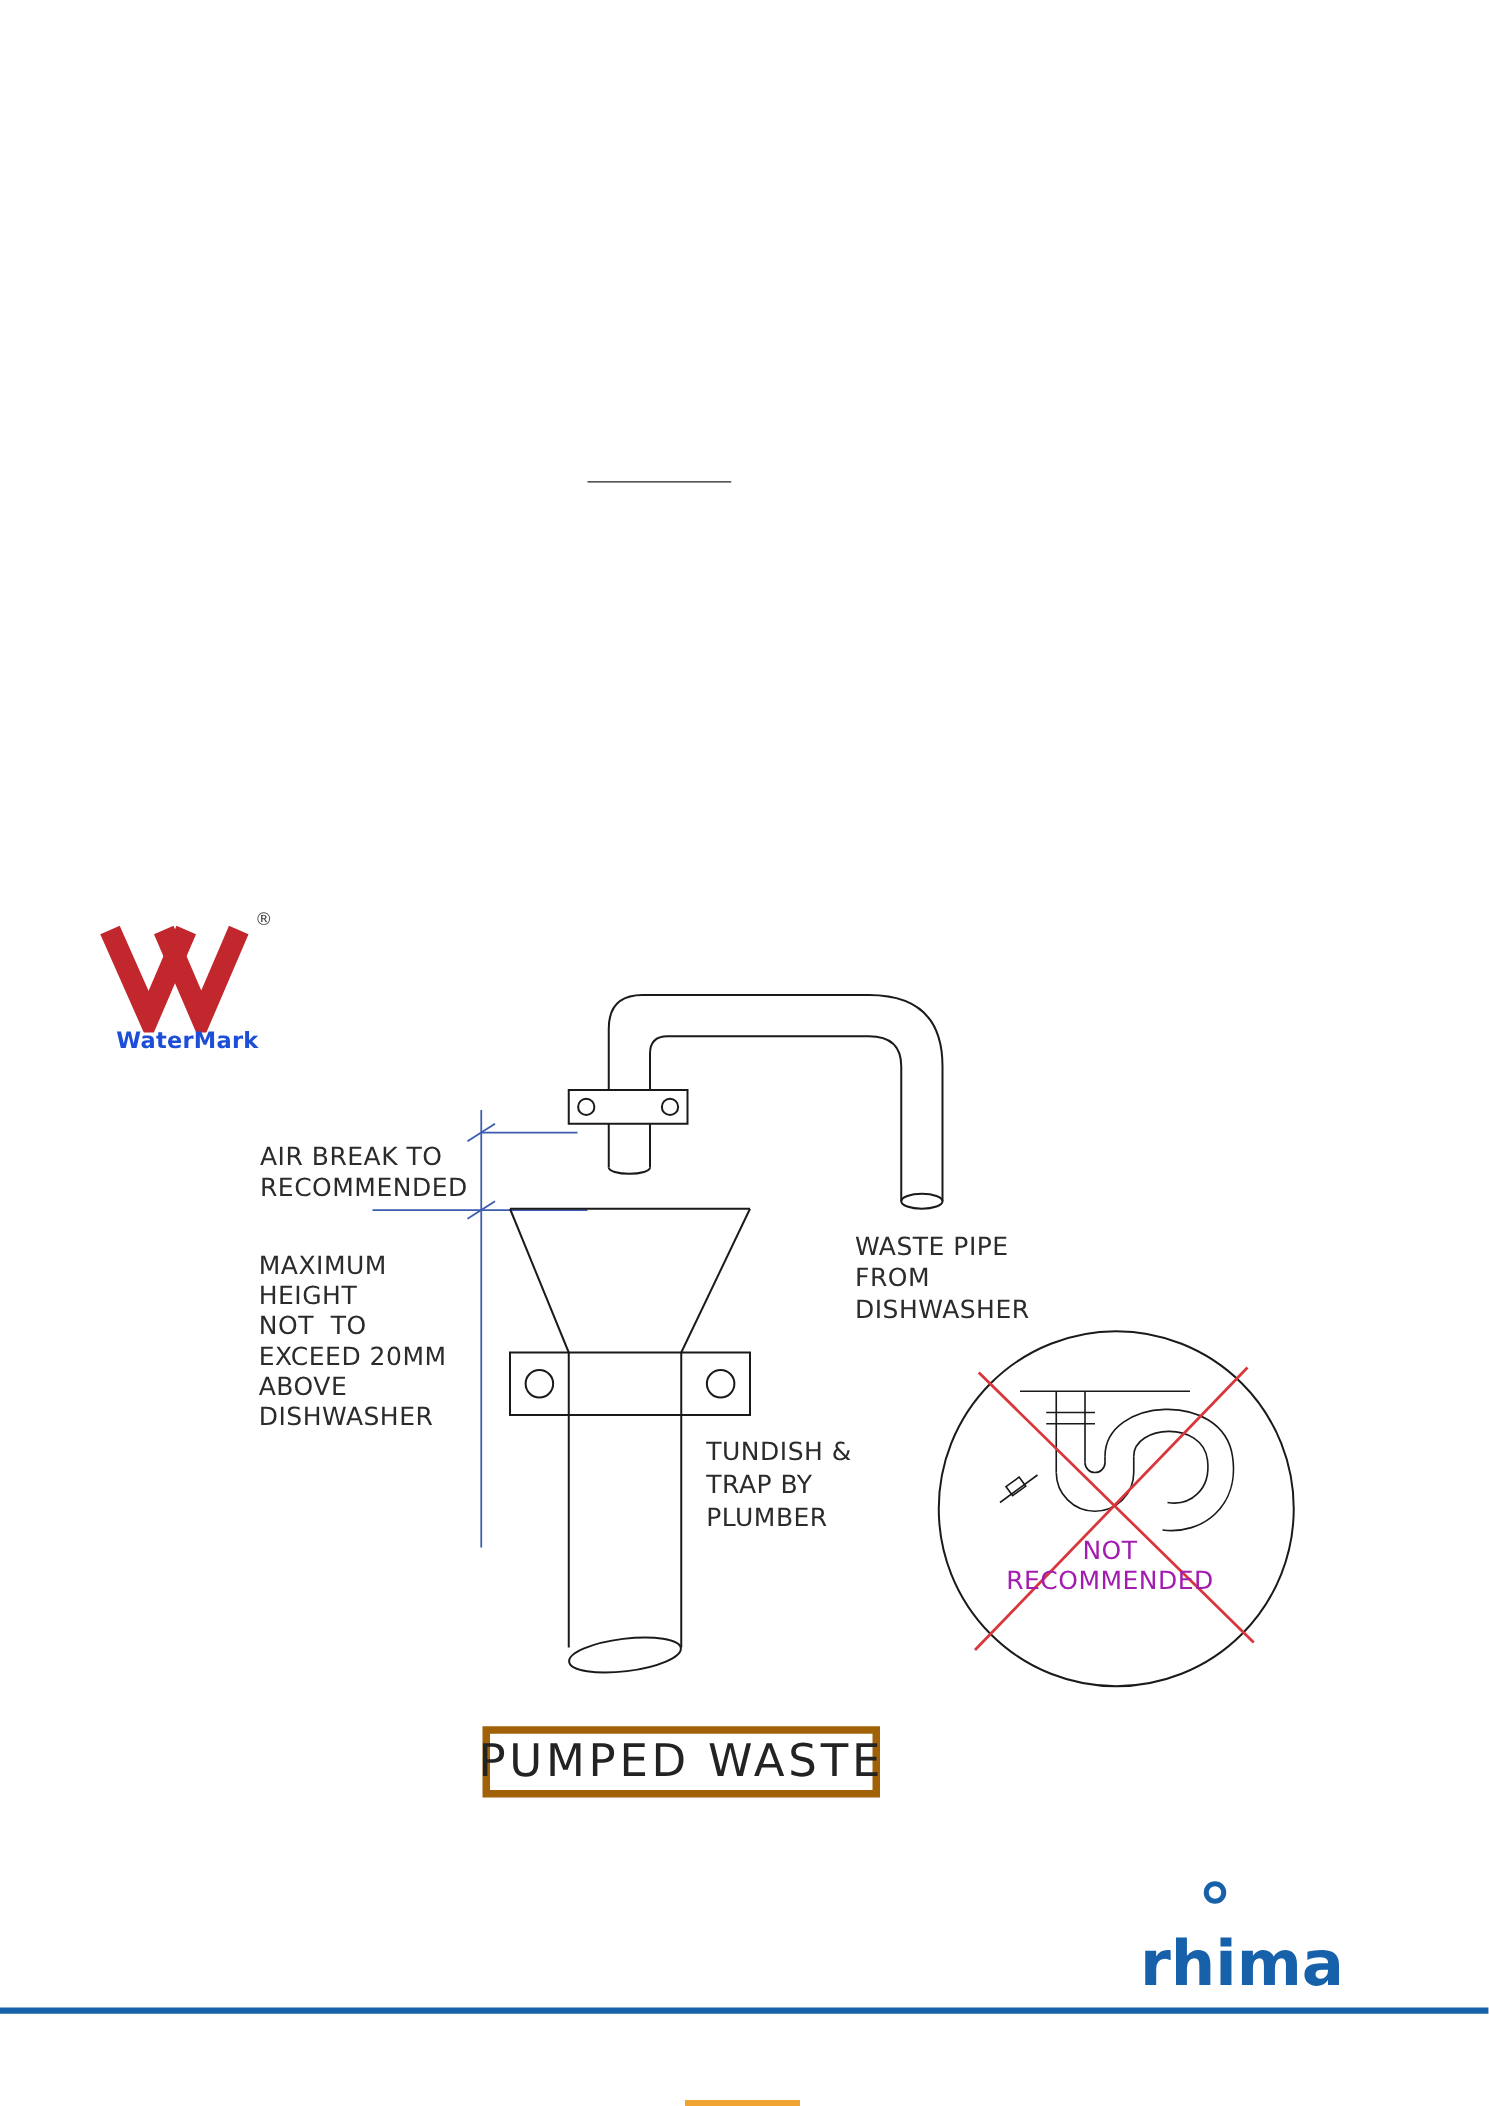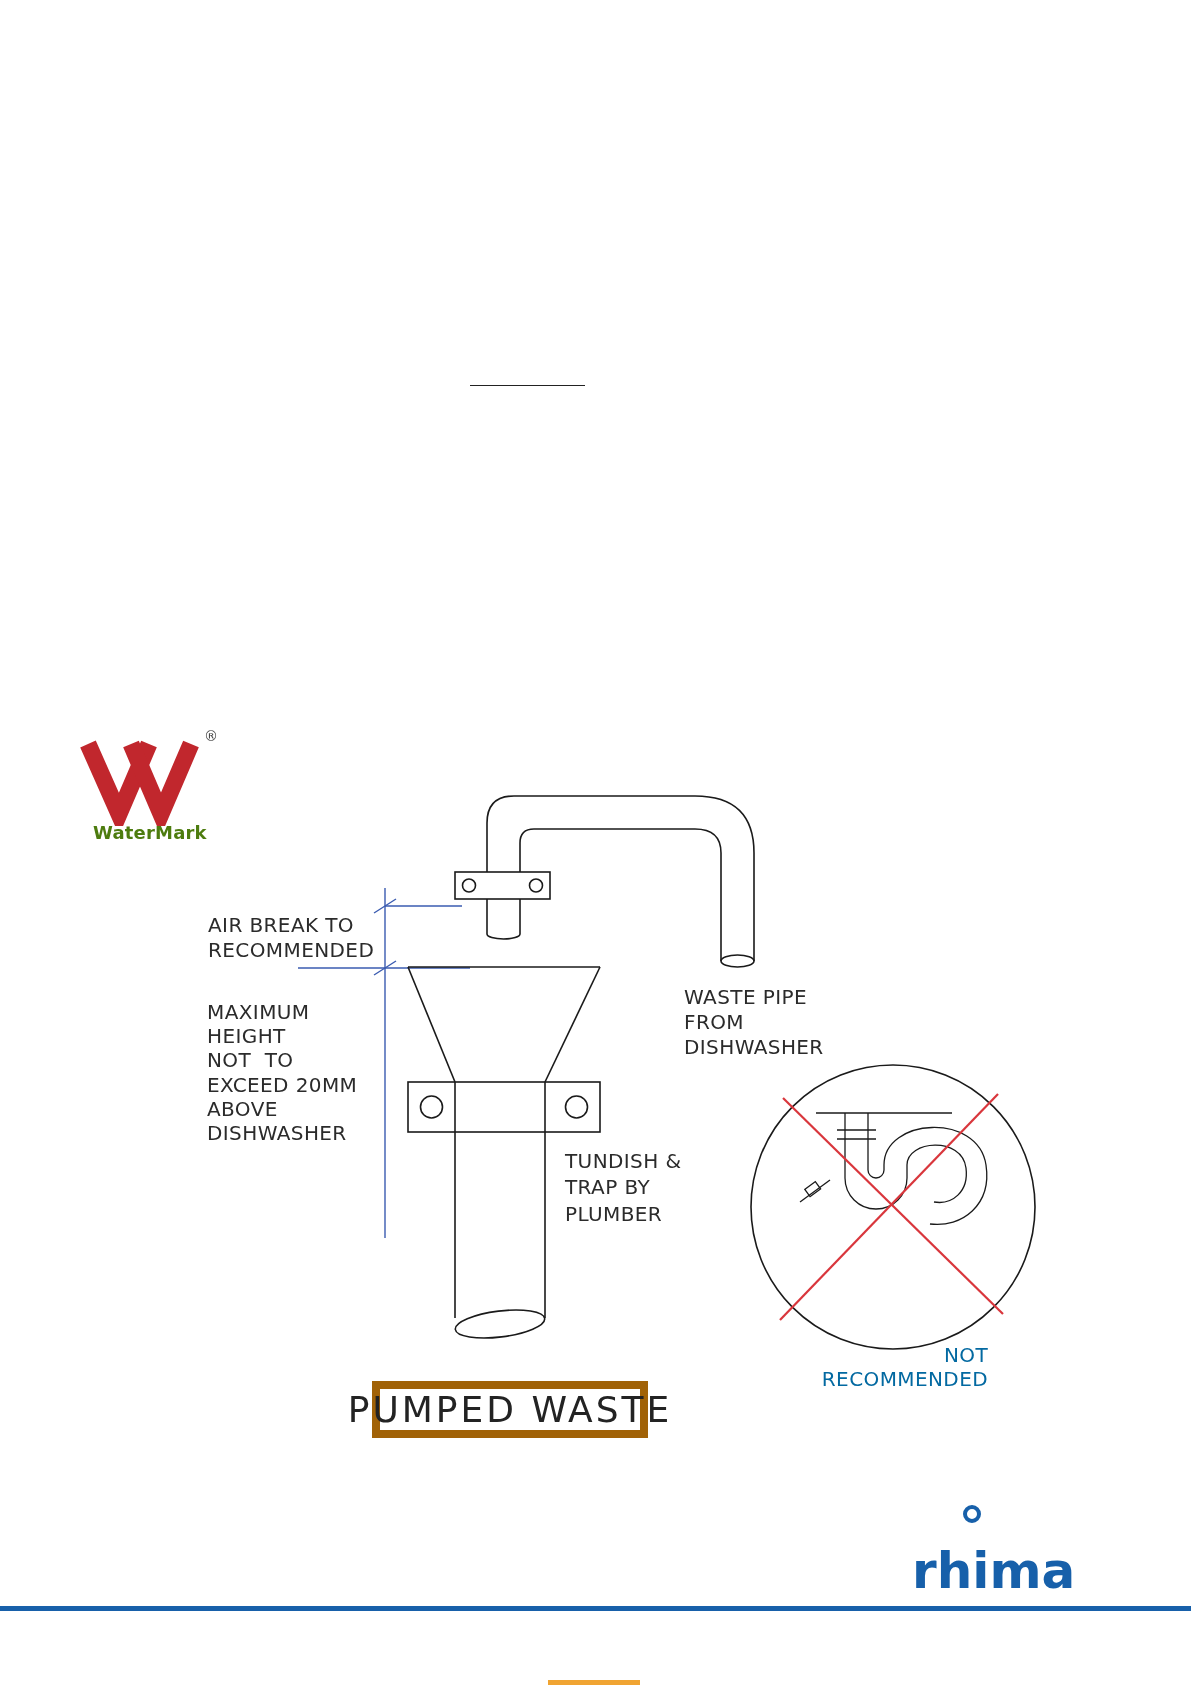--- a/index.html
+++ b/index.html
@@ -6,34 +6,34 @@
   html,body{background:#ffffff}
   body{font-family:"DejaVu Sans","Liberation Sans",sans-serif}
   .page{position:relative;width:1191px;height:1685px;background:#fff;overflow:hidden;margin:0 auto}
 
   .top-underline{position:absolute;left:470px;top:385px;width:115px;border-top:1.6px solid #222}
 
   
   .watermark{position:absolute;left:78px;top:726px;width:150px;height:125px}
   .watermark svg{position:absolute;left:0;top:0}
   .reg-mark{position:absolute;left:126px;top:2px;font-size:14px;color:#444}
-  .wm-text{position:absolute;left:15px;top:96px;font-size:18px;font-weight:bold;color:#4d7c0f;letter-spacing:.2px}
+  .wm-text{position:absolute;left:15px;top:96px;font-size:18px;font-weight:bold;color:#1d4ed8;letter-spacing:.2px}
 
   
   .label{position:absolute;color:#2b2b2b;font-size:20px;line-height:1.25;white-space:pre-wrap;letter-spacing:.4px}
   .lbl-air{left:208px;top:913px}
   .lbl-max{left:207px;top:1000px;line-height:1.21}
   .lbl-waste{left:684px;top:985px}
   .lbl-tundish{left:565px;top:1148px;line-height:1.32}
-  .lbl-notrec{left:788px;top:1343px;width:200px;text-align:right;color:#0369a1;line-height:1.2}
+  .lbl-notrec{left:788px;top:1228px;width:200px;text-align:center;color:#a21caf;line-height:1.2}
 
   .drawing{position:absolute;left:0;top:0}
 
   
-  .title-box{position:absolute;left:372px;top:1381px;width:276px;height:57px;border:8px solid #a16207;
+  .title-box{position:absolute;left:386px;top:1381px;width:318px;height:57px;border:6px solid #a16207;
              display:flex;align-items:center;justify-content:center}
   .title-box span{font-size:36px;letter-spacing:3px;color:#232323;white-space:nowrap}
 
   
   .footer-rule{position:absolute;left:0;top:1606px;width:1191px;height:5px;background:#1760aa}
   .rhima{position:absolute;left:912px;top:1542px;font-size:50px;font-weight:bold;
          color:#1760aa;letter-spacing:0}
   .rhima-circle{position:absolute;left:963px;top:1505px;width:18px;height:18px;border:4.5px solid #1760aa;border-radius:50%}
   .orange-mark{position:absolute;left:548px;top:1680px;width:92px;height:5px;background:#f0a432}
 </style>

